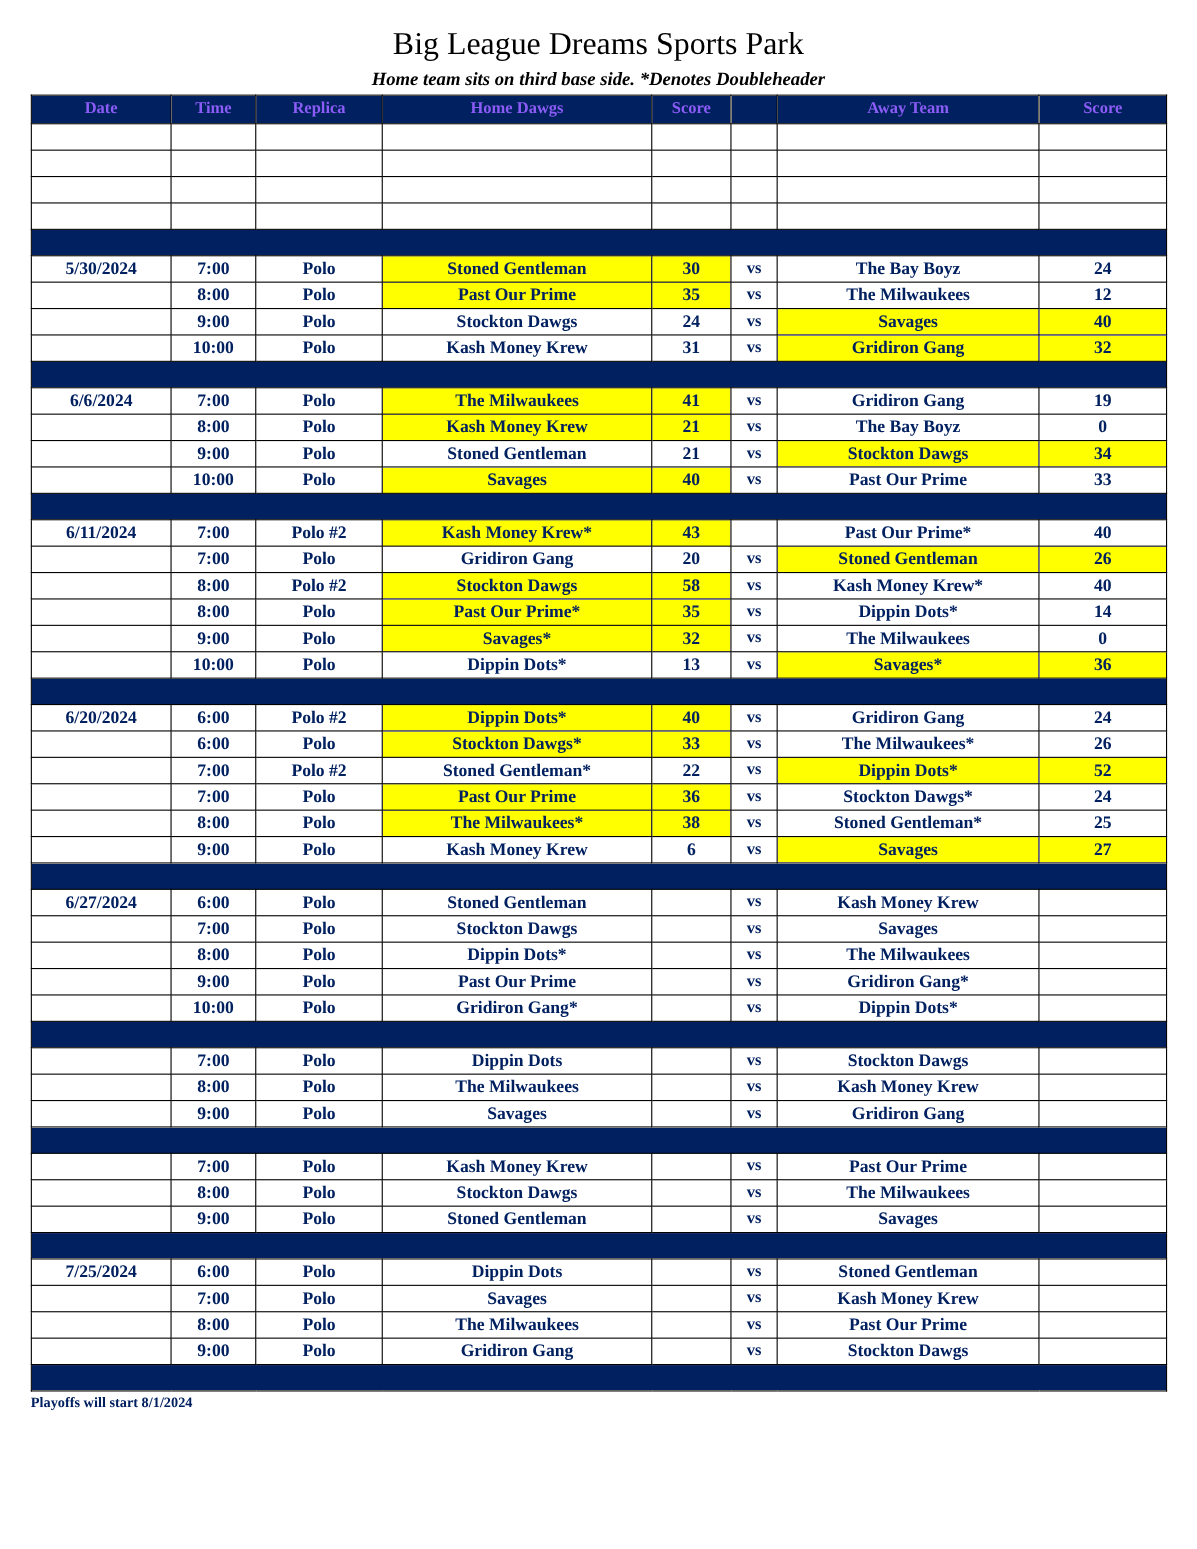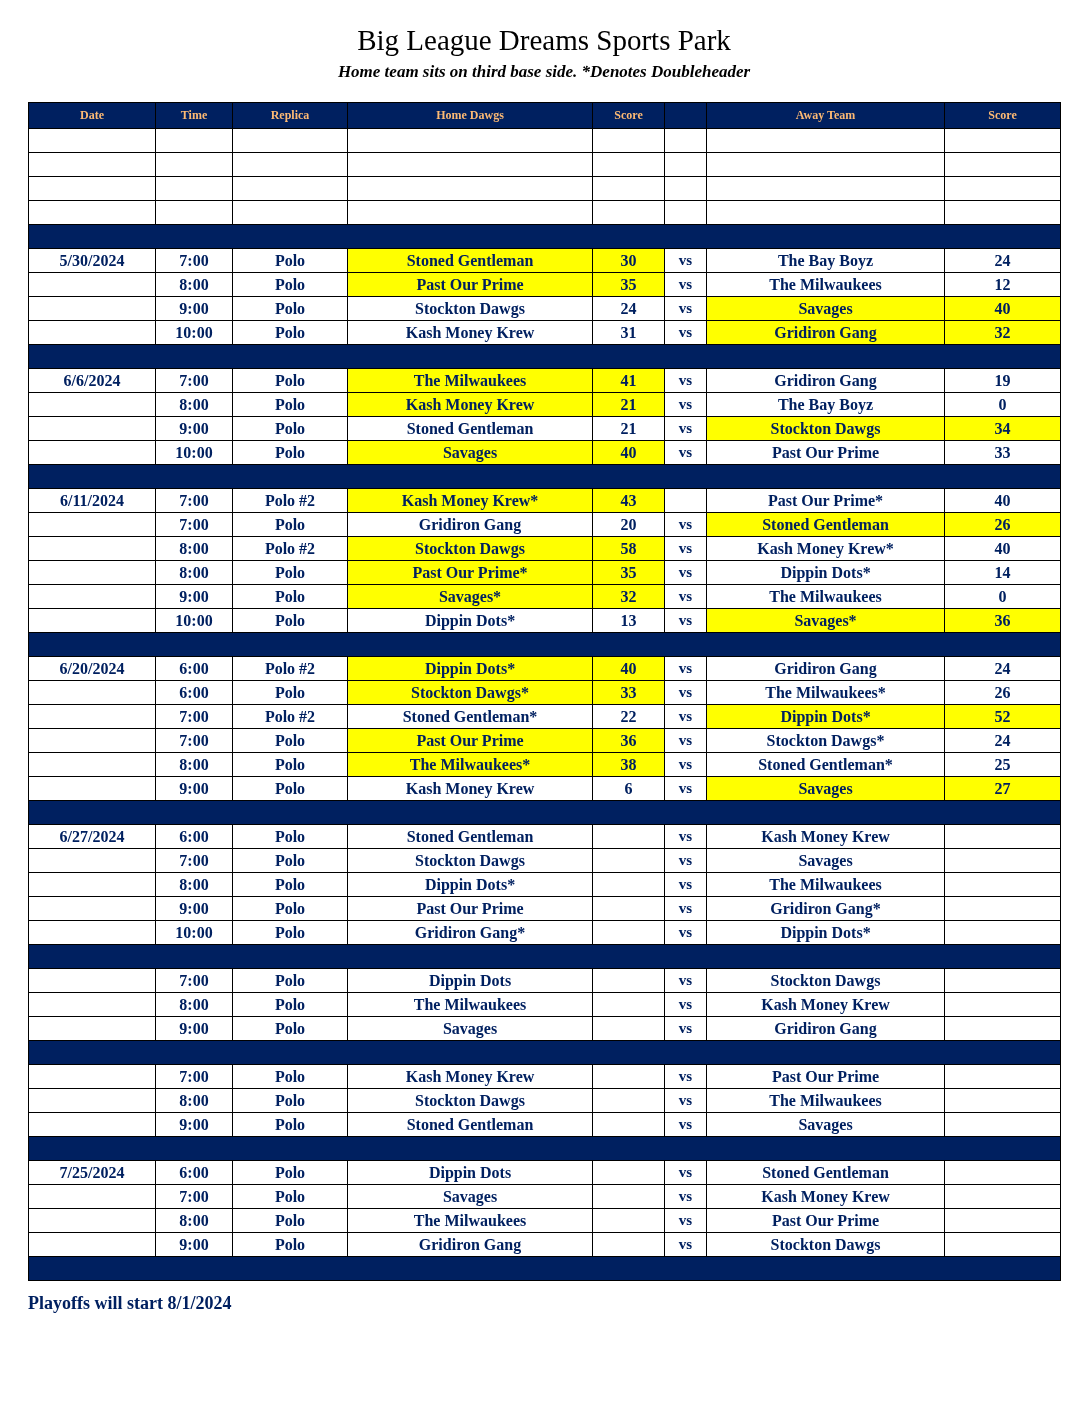--- a/index.html
+++ b/index.html
@@ -23,60 +23,60 @@
     font-size: 23px;
     font-weight: bold;
     text-align: center;
     margin: 0 0 5px 0;
   }
   .note {
     font-size: 17px;
     font-weight: bold;
     font-style: italic;
     text-align: center;
-    margin: 0 0 20px 0;
+    margin: 0 0 4px 0;
   }
   table.schedule {
     border-collapse: collapse;
     table-layout: fixed;
     width: 1032px;
   }
   th, td {
     padding: 0;
     height: 24px;
     font-size: 16px;
     font-weight: bold;
     text-align: center;
     white-space: nowrap;
     overflow: hidden;
   }
   .head-row th {
     background: var(--navy);
-    color: #fdba74;
+    color: #8b5cf6;
     border: 1px solid #000;
-    font-size: 12px;
+    font-size: 15px;
     height: 26px;
   }
   td.cell {
     border: 1px solid #000;
     color: var(--navy);
   }
   td.vs {
     font-size: 15px;
   }
   td.hl { background: var(--yellow); }
   .sep-row td {
     background: var(--navy);
     border: 1px solid #000;
     height: 24px;
   }
   .footer {
-    font-size: 18px;
+    font-size: 13px;
     font-weight: bold;
-    margin-top: 12px;
+    margin-top: 2px;
     color: var(--navy);
   }
 </style>
 </head>
 <body>
 
 <div class="page">
   <div class="title">Big League Dreams Sports Park</div>
   <div class="note">Home team sits on third base side.  *Denotes Doubleheader</div>
 

